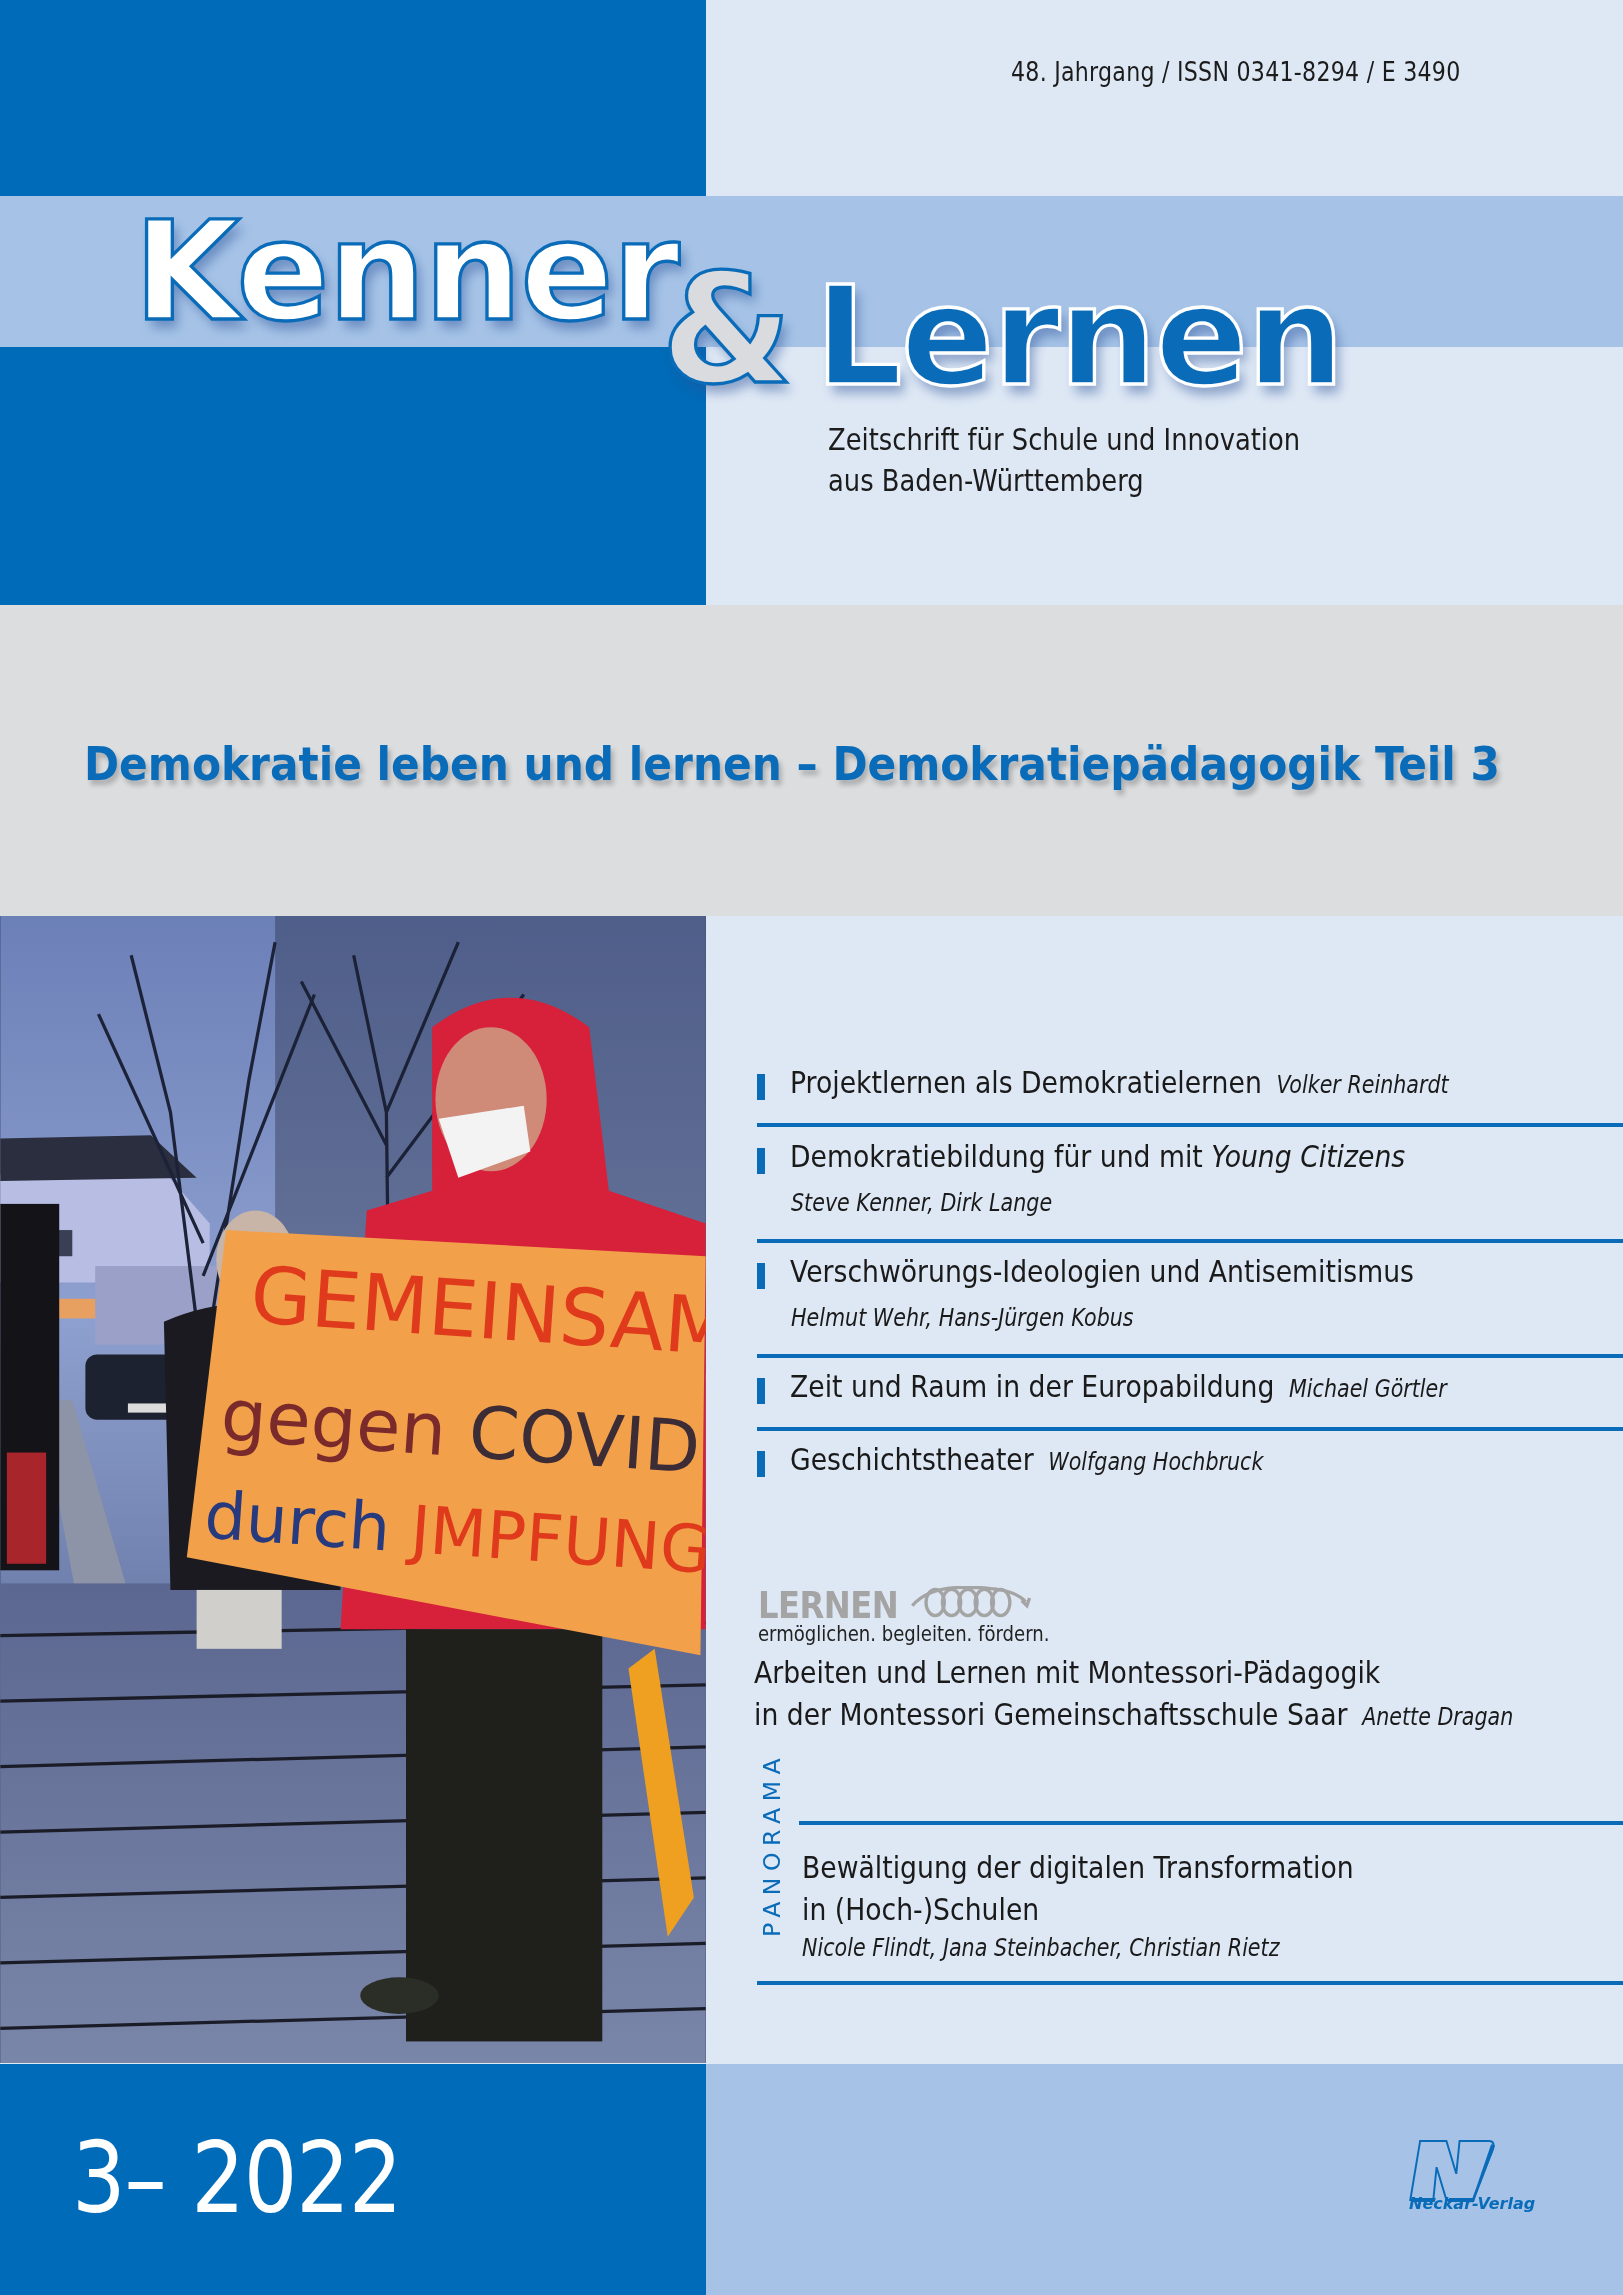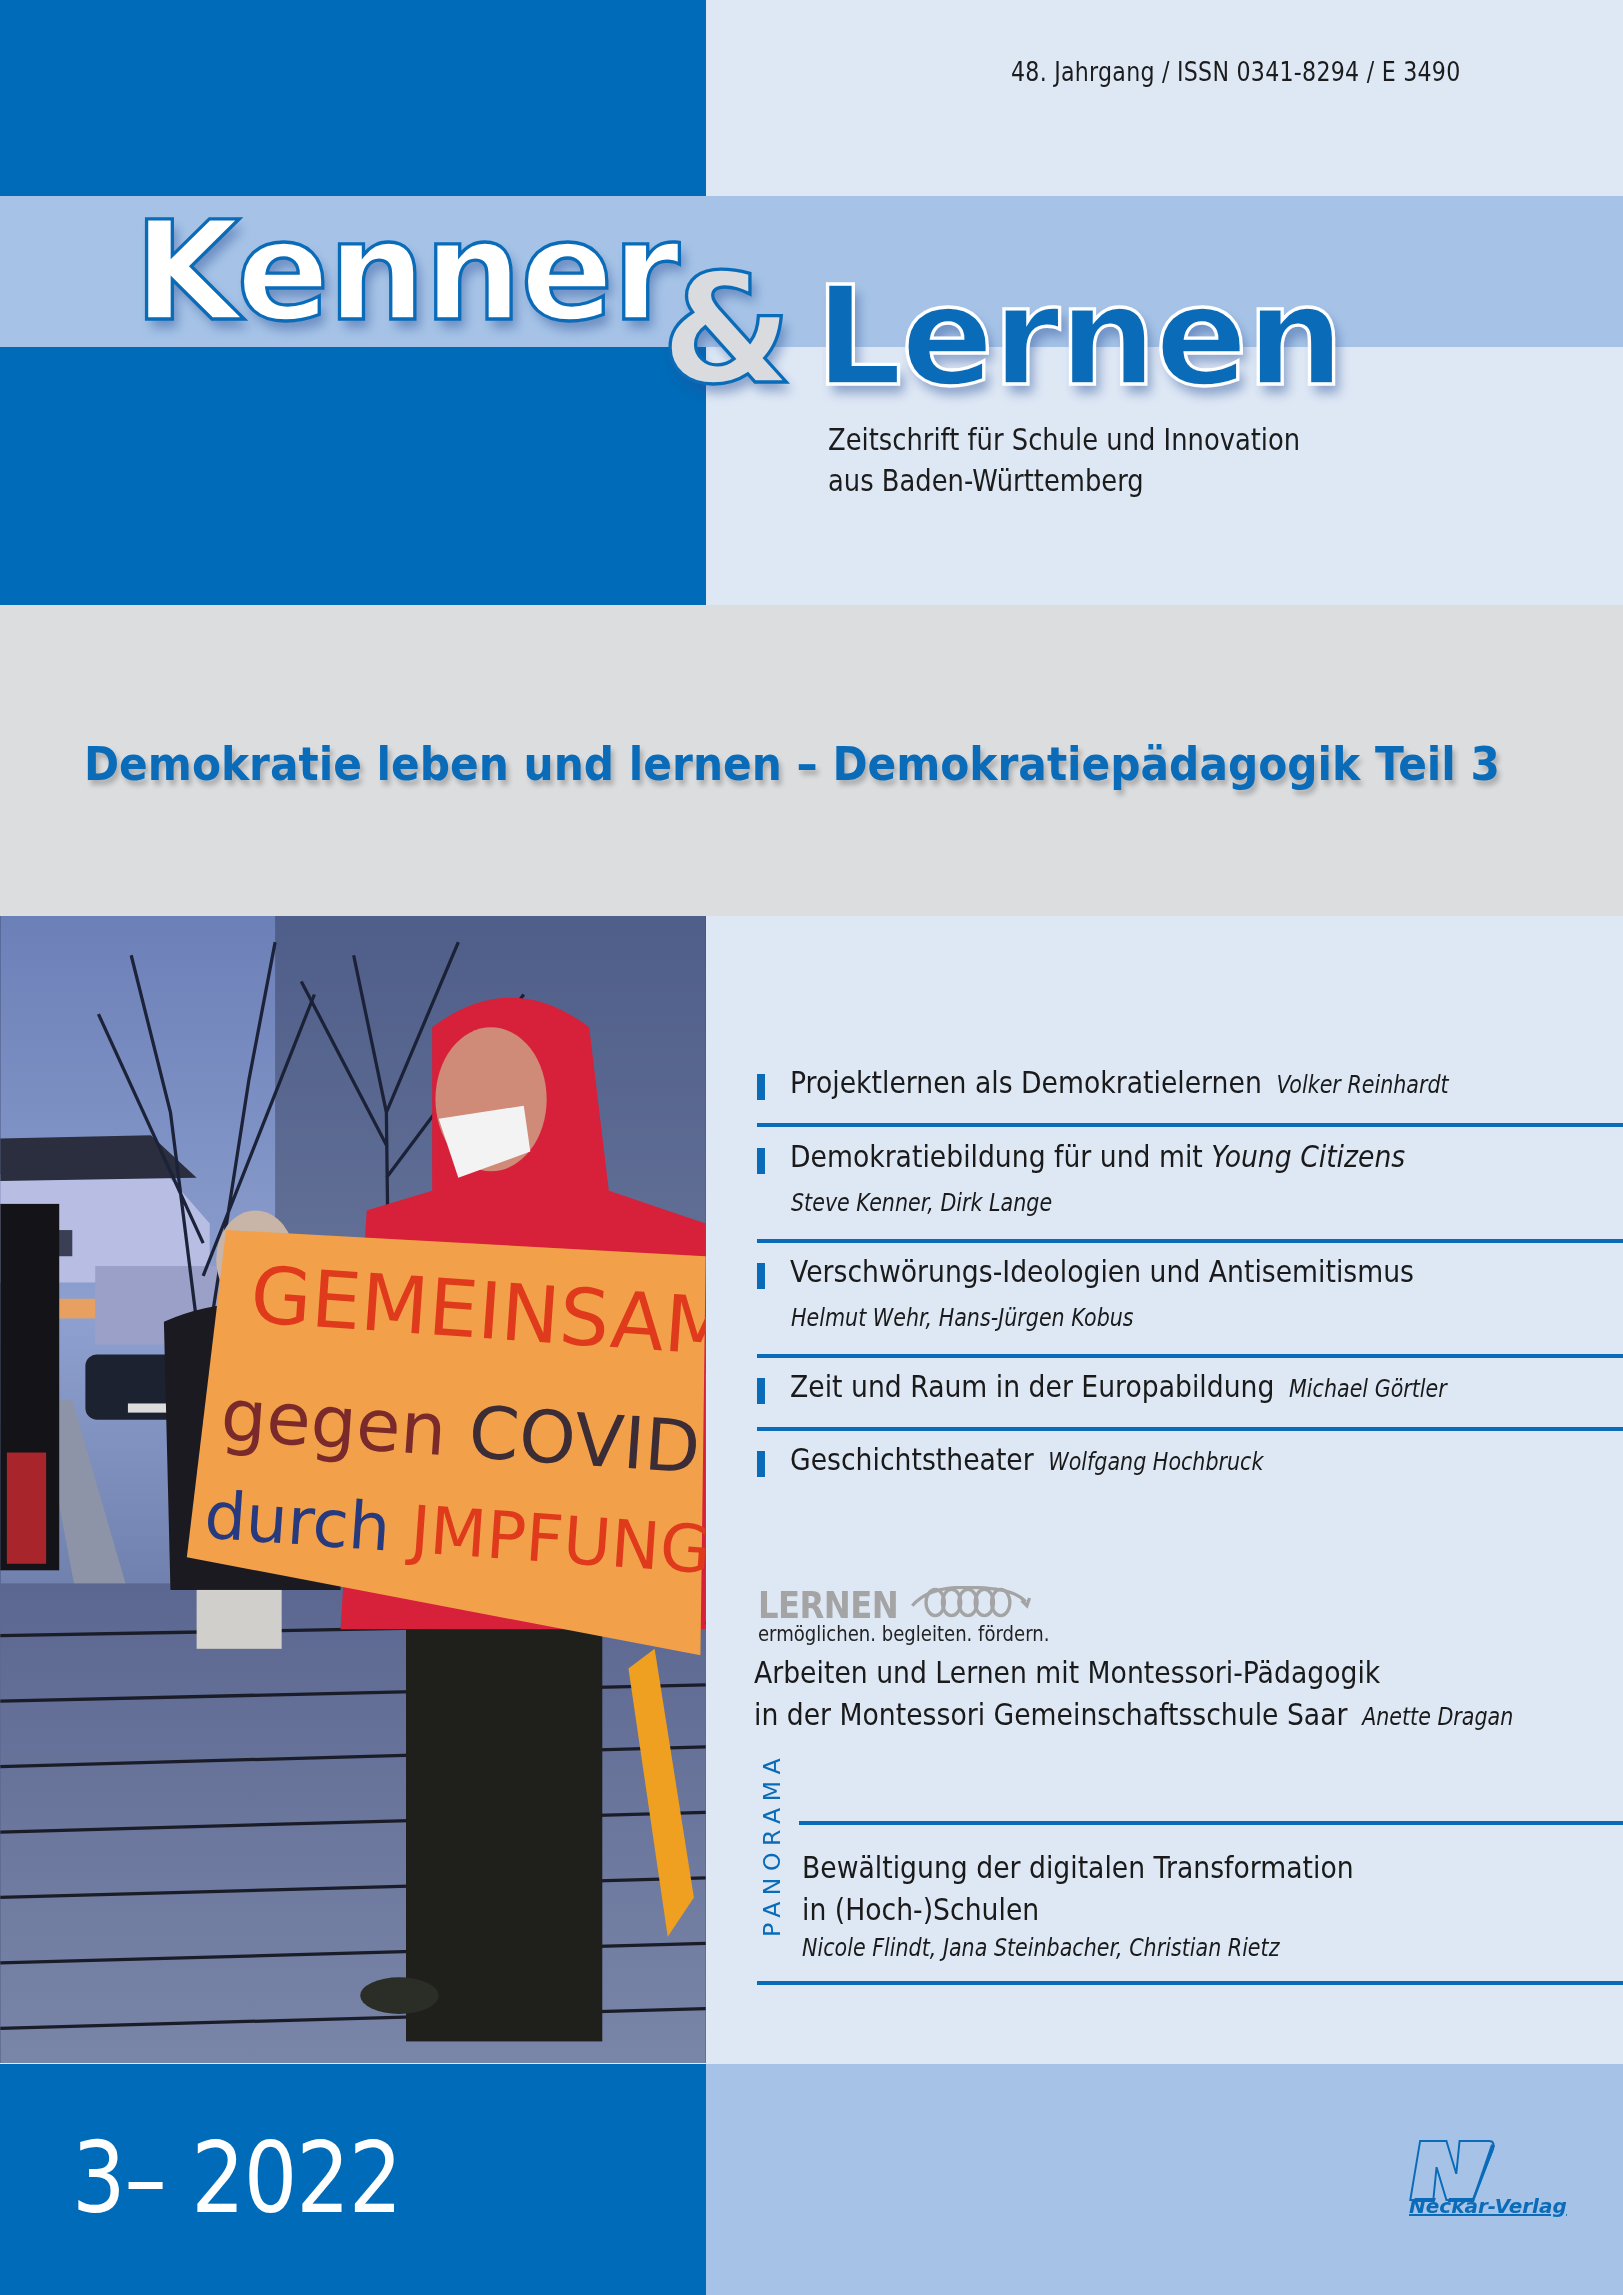--- a/index.html
+++ b/index.html
@@ -36,21 +36,21 @@
   #lernen-logo { left:758px; top:1583px; }
   #lernen-word { font-size:38px; font-weight:bold; color:#a4a4a4; letter-spacing:-0.7px; transform:scaleX(0.85); transform-origin:left top; display:inline-block; }
   #lernen-tag { left:758px; top:1622px; font-size:21px; color:#222; transform:scaleX(0.86); transform-origin:left top; white-space:nowrap; }
   #montessori { left:754px; top:1651px; font-size:31px; color:#1a1a1a; line-height:42px; white-space:nowrap; transform:scaleX(0.86); transform-origin:left top; }
 
   #panorama-label { left:758px; top:1937px; font-size:23.6px; color:#0a6cb9; letter-spacing:6.5px; transform:rotate(-90deg); transform-origin:left top; white-space:nowrap; }
   #panorama-body { left:802px; top:1846px; font-size:31px; color:#1a1a1a; line-height:42px; white-space:nowrap; transform:scaleX(0.86); transform-origin:left top; }
 
   #issue { left:72px; top:2121px; font-size:98px; color:#ffffff; font-family:"DejaVu Sans", sans-serif; white-space:nowrap; transform:scaleX(0.86); transform-origin:left top; letter-spacing:-1.3px; }
   #nv-logo { left:1407px; top:2131px; width:92px; height:79px; }
-  #nv-label { left:1409px; top:2194px; font-size:20px; font-weight:bold; font-style:italic; color:#0a6cb9; white-space:nowrap;text-decoration:underline; }
+  #nv-label { left:1409px; top:2194px; font-size:16px; font-weight:bold; font-style:italic; color:#0a6cb9; white-space:nowrap; }
 </style>
 </head>
 <body>
 
 <div class="abs c-dark" style="left:0;top:0;width:706px;height:196px;"></div>
 <div class="abs c-light" style="left:706px;top:0;width:918px;height:196px;"></div>
 <div class="abs c-mid" style="left:0;top:196px;width:1623px;height:151px;"></div>
 <div class="abs c-dark" style="left:0;top:347px;width:706px;height:259px;"></div>
 <div class="abs c-light" style="left:706px;top:347px;width:918px;height:259px;"></div>
 <div class="abs c-gray" style="left:0;top:605px;width:1623px;height:311px;"></div>

